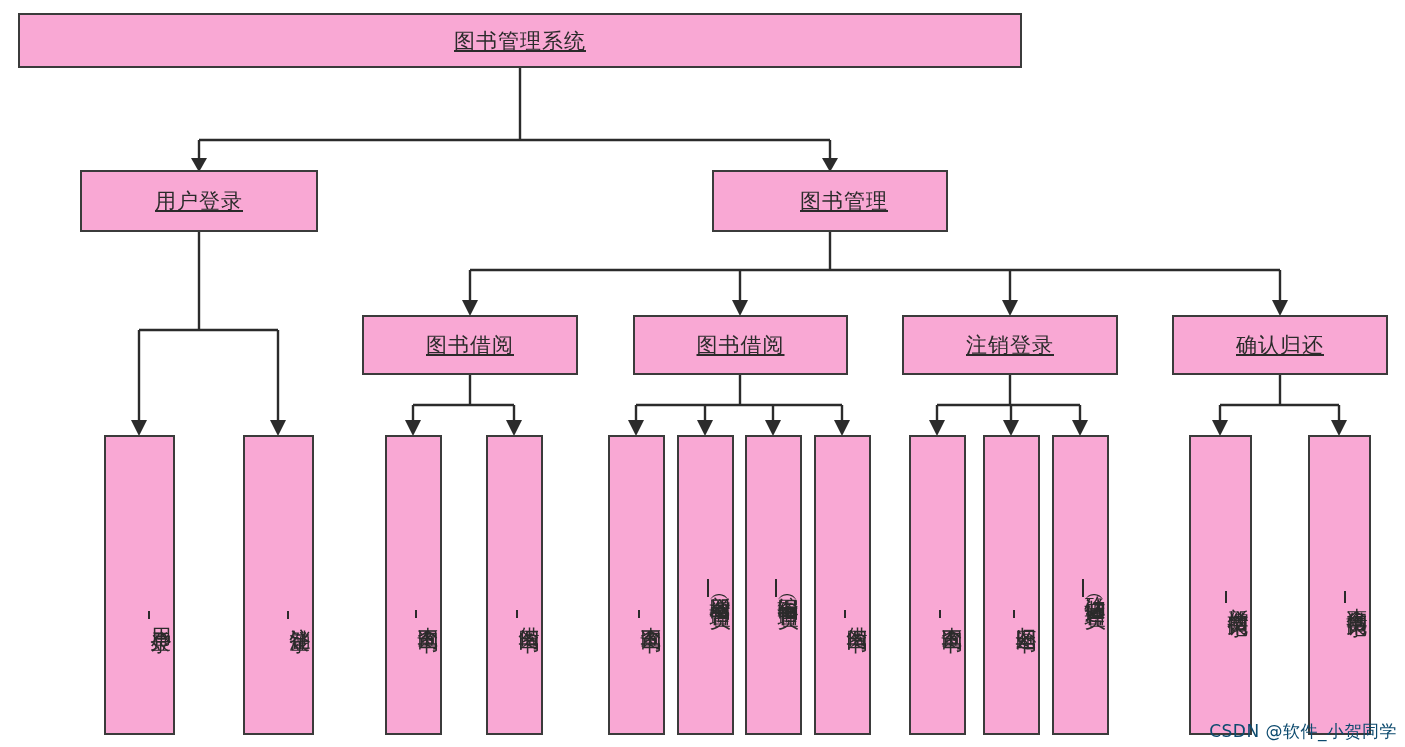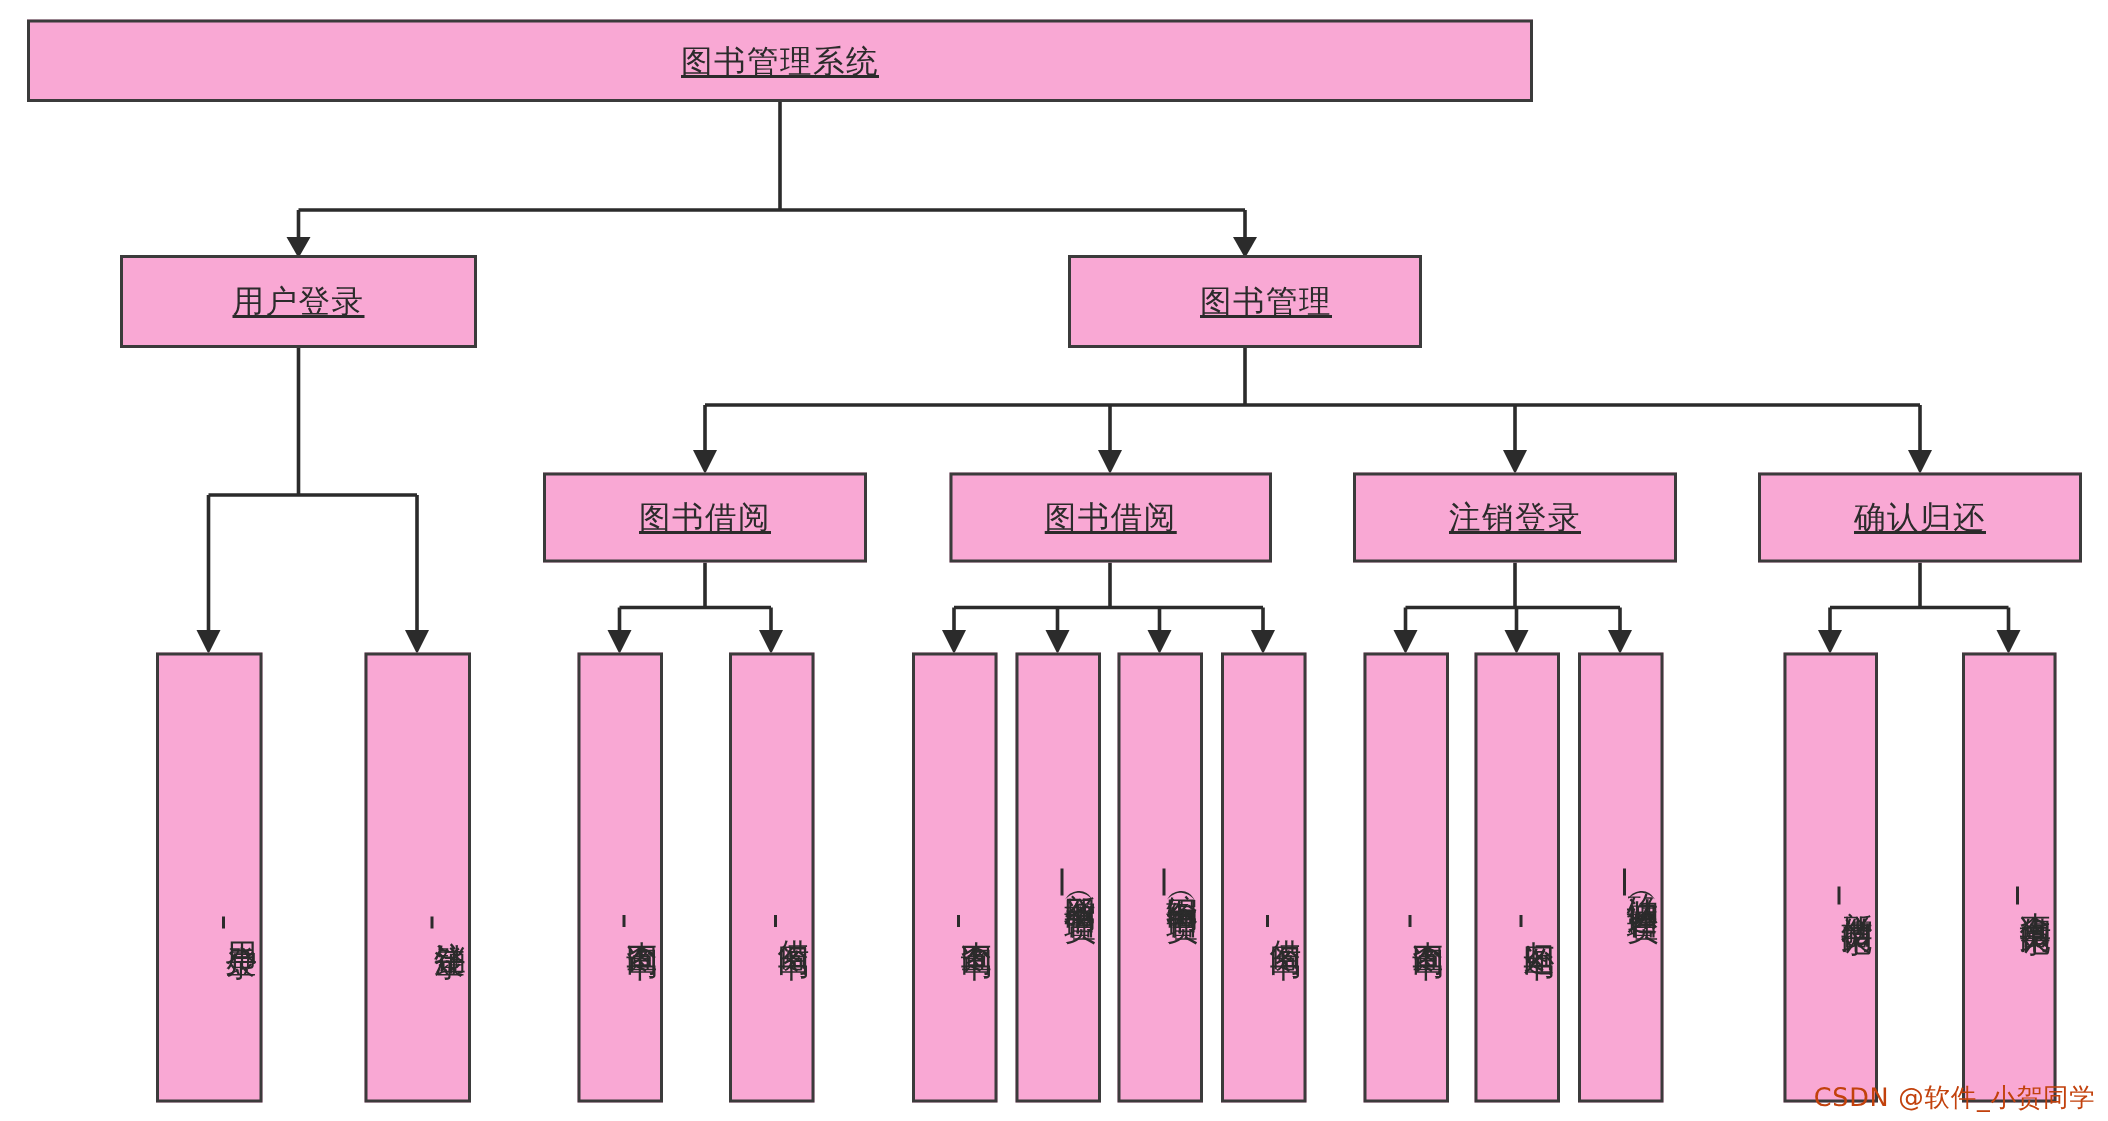--- a/index.html
+++ b/index.html
@@ -5,21 +5,21 @@
   html,body{margin:0;padding:0;background:#ffffff;}
   body{font-family:"DejaVu Sans","Liberation Sans",sans-serif;}
   #canvas{position:relative;width:1405px;height:747px;background:#ffffff;overflow:hidden;}
   .node{position:absolute;box-sizing:border-box;background:#f9a8d4;border:2px solid #3b3b3b;
         display:flex;align-items:center;justify-content:center;color:#2b2b2b;text-decoration:underline;}
   .node.h{font-size:21px;letter-spacing:1px;}
   .node.v{writing-mode:vertical-rl;text-orientation:upright;font-size:21px;
           align-items:flex-start;justify-content:center;padding-top:14px;line-height:1.18;letter-spacing:2px;}
   svg#wires{position:absolute;left:0;top:0;width:1405px;height:747px;pointer-events:none;}
   #wires line,#wires path{stroke:#2b2b2b;stroke-width:2.4;fill:none;}
-  .wm{position:absolute;right:8px;bottom:4px;font-size:17px;color:#c2410c;letter-spacing:.5px;
+  .wm{position:absolute;right:8px;bottom:4px;font-size:17px;color:#0c4a6e;letter-spacing:.5px;
       white-space:nowrap;margin-left:36px;}
 </style>
 </head>
 <body>
 
 <div id="canvas">
 
   <svg id="wires" viewBox="0 0 1405 747">
 
     <line x1="520" y1="68" x2="520" y2="140"></line>

